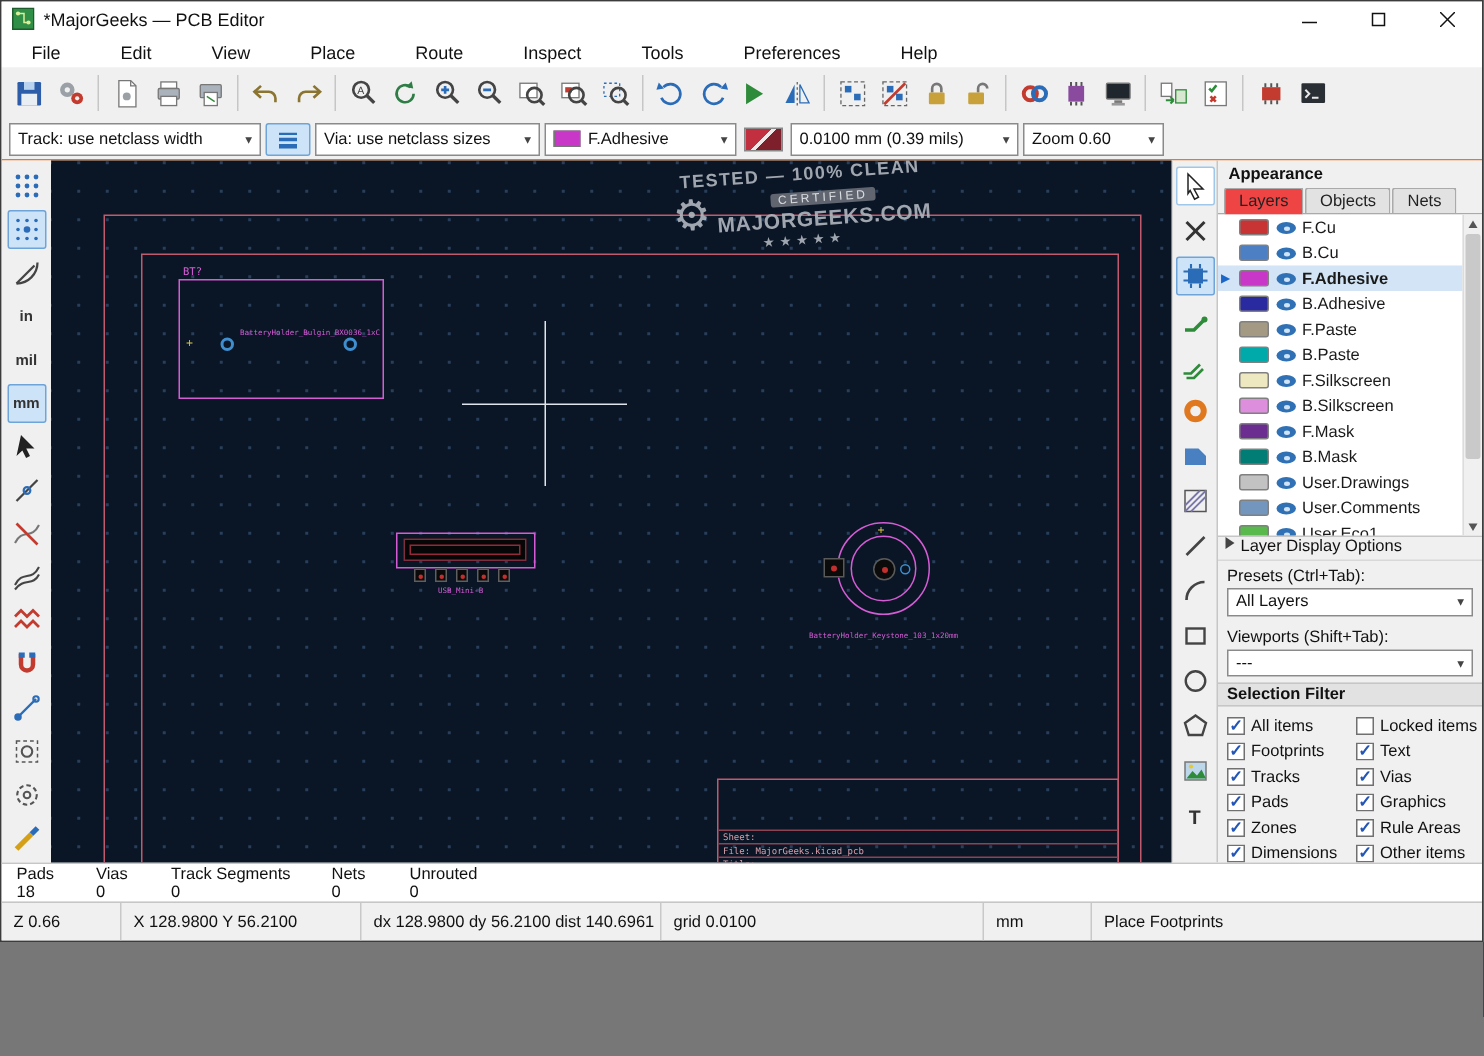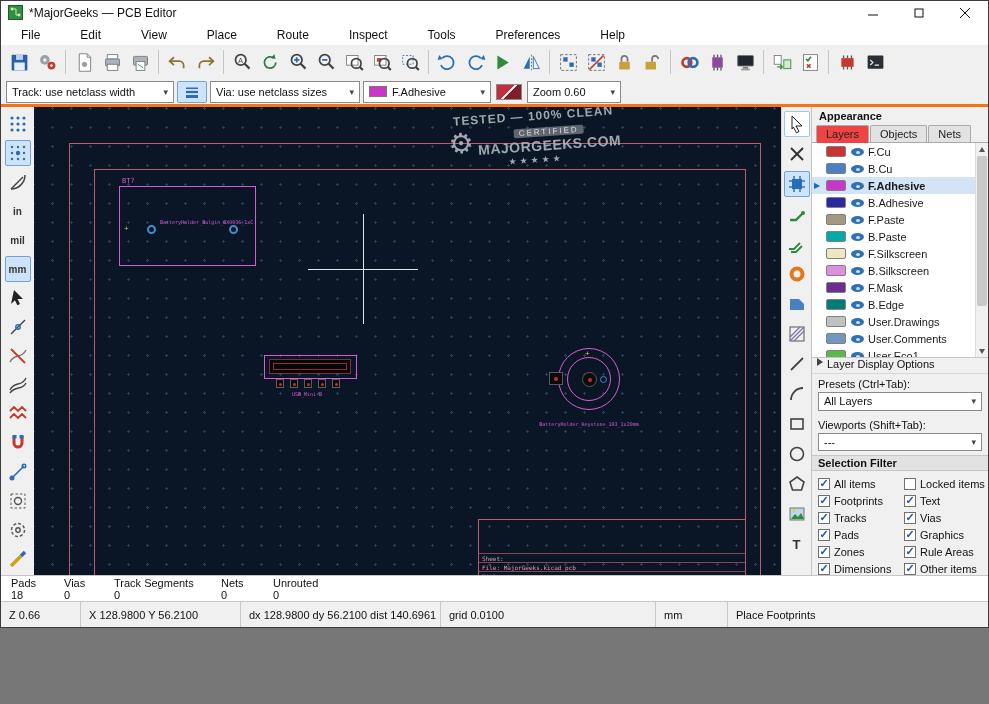--- a/index.html
+++ b/index.html
@@ -15,21 +15,21 @@
 
   
   .menubar{height:21px;background:#fff;display:flex;align-items:center;flex:none}
   .menu-item{padding:2px 20px;color:#111;white-space:nowrap}
 
   
   .toolbar1{height:34px;background:#f0f0f0;display:flex;align-items:center;padding:0 4px;flex:none;overflow:hidden}
   .tbi{width:28px;height:28px;display:flex;align-items:center;justify-content:center;border-radius:2px;flex:none}
   .tbi svg{width:21px;height:21px}
   .tbsep{width:1px;height:24px;background:#c6c6c6;margin:0 4px;flex:none}
-  .toolbar2{height:28px;background:#f0f0f0;display:flex;align-items:center;gap:3px;padding:0 5px;flex:none;border-bottom:3px solid #f97316}
+  .toolbar2{height:28px;background:#f0f0f0;display:flex;align-items:center;gap:3px;padding:0 5px;flex:none;border-bottom:1px solid #f97316}
   .ddl{height:22px;background:#fff;border:1px solid #8a8a8a;display:flex;align-items:center;font-size:11px;color:#111;padding:0 5px;white-space:nowrap}
   .ddl::after{content:"▾";margin-left:auto;padding-left:8px;font-size:9px;color:#444}
   .tb2-btn{width:30px;height:22px;display:flex;align-items:center;justify-content:center;border:1px solid transparent;border-radius:2px}
   .tb2-btn.active{background:#cde3f7;border-color:#6ea4d8}
   .layer-swatch{width:18px;height:11px;border:1px solid #777;margin-right:5px;flex:none}
   .diag-swatch{width:26px;height:16px;border:1px solid #888;background:linear-gradient(135deg,#c23040 45%,#f0e8e8 45% 55%,#7e1f2c 55%)}
 
   
   .main{flex:1;display:flex;min-height:0}
   .lefttools{width:33px;background:#f0f0f0;display:flex;flex-direction:column;align-items:center;padding-top:4px;gap:3px;flex:none}
@@ -402,20 +402,23 @@
     <div class="ddl" style="width:150px">
         <span>Via: use netclass sizes</span>
       </div>
     <div class="ddl" style="width:128px">
       <span class="layer-swatch" style="background: rgb(200, 55, 200);"></span>
       <span>F.Adhesive</span>
     </div>
     <span class="tb2-btn">
         <span class="diag-swatch"></span>
       </span>
+    <div class="ddl" style="width:152px">
+        <span>0.0100 mm (0.39 mils)</span>
+      </div>
     <div class="ddl" style="width:94px">
         <span>Zoom 0.60</span>
       </div>
   </div>
 
   <div class="main">
 
     <div class="lefttools">
       <span class="sidei">
           <svg viewBox="0 0 20 20">
@@ -738,21 +741,21 @@
               <span class="lname">B.Silkscreen</span>
             </div>
           <div class="lrow">
               <span class="lswatch" style="background: rgb(107, 45, 144);"></span>
               <span class="leye"></span>
               <span class="lname">F.Mask</span>
             </div>
           <div class="lrow">
               <span class="lswatch" style="background: rgb(1, 125, 118);"></span>
               <span class="leye"></span>
-              <span class="lname">B.Edge</span>
+              <span class="lname">B.Mask</span>
             </div>
           <div class="lrow">
               <span class="lswatch" style="background: rgb(194, 194, 194);"></span>
               <span class="leye"></span>
               <span class="lname">User.Drawings</span>
             </div>
           <div class="lrow">
               <span class="lswatch" style="background: rgb(114, 150, 190);"></span>
               <span class="leye"></span>
               <span class="lname">User.Comments</span>

